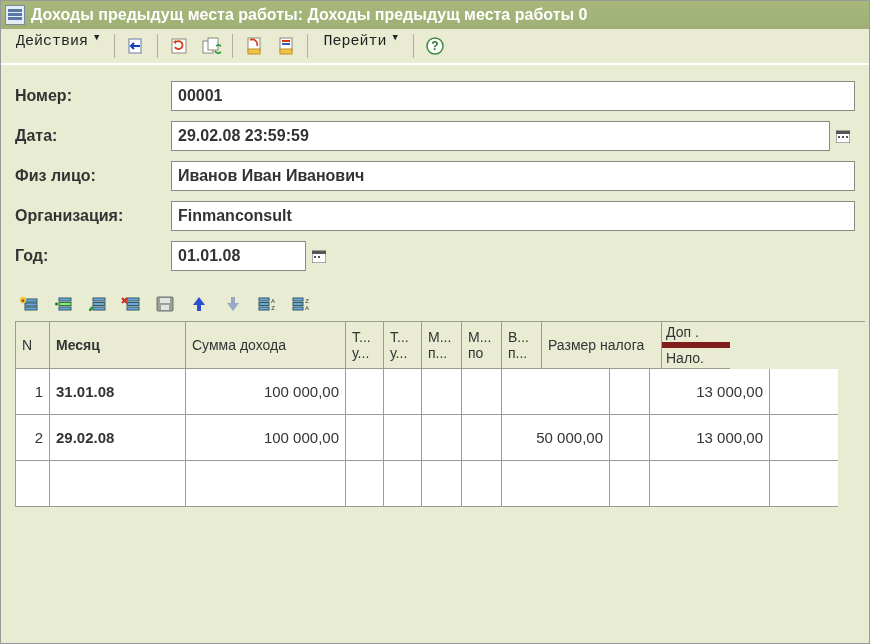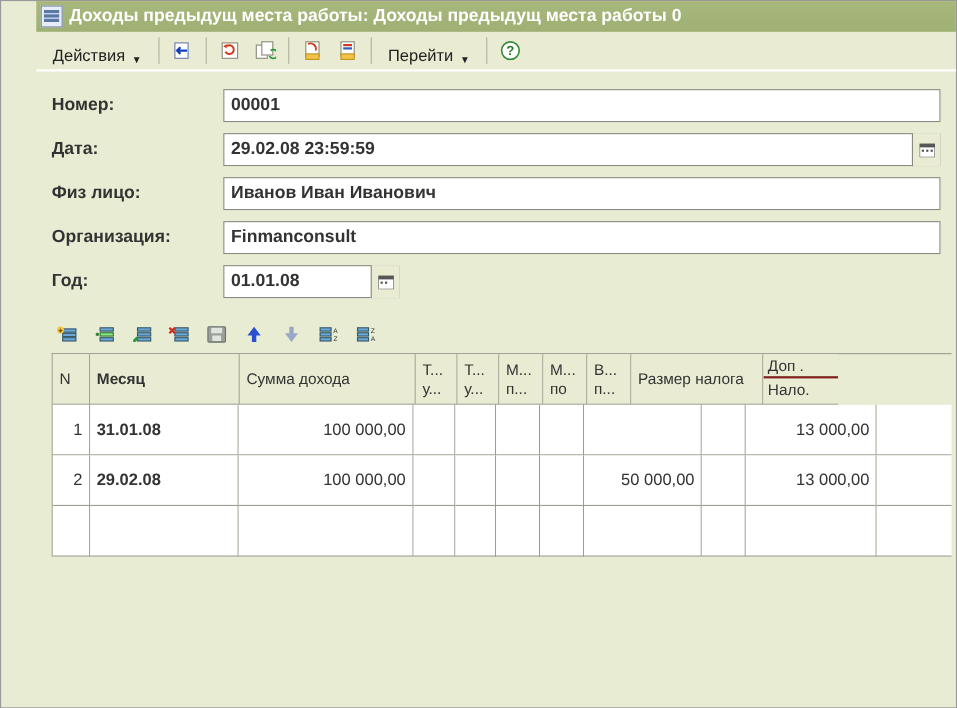--- a/index.html
+++ b/index.html
@@ -8,21 +8,20 @@
     font-family: Arial, sans-serif;
     font-size: 14px;
     background: #d5dcb8;
     color: #333;
   }
   .window {
     width: 870px;
     height: 644px;
     background: #e8ecd2;
     border: 1px solid #999;
-    padding-left: 32px;
   }
   .titlebar {
     height: 28px;
     background: linear-gradient(#a8b87c, #9fb074);
     display: flex;
     align-items: center;
     padding: 0 4px;
     color: #fff;
     font-weight: bold;
     font-size: 16px;
@@ -48,26 +47,27 @@
     display: flex;
     align-items: center;
     padding: 0 6px;
     gap: 2px;
   }
   .tbtn {
     height: 28px;
     padding: 0 8px;
     border: 1px solid transparent;
     display: inline-flex;
-    align-items: flex-end;
+    align-items: flex-start;
     gap: 2px;
     cursor: pointer;
     font-size: 15px;
     color: #222;
     background: transparent;
+    font-family: Liberation Mono, monospace;
   }
   .tbtn .drop { font-size: 9px; margin-left: 4px; }
   .iconbtn {
     width: 30px;
     height: 28px;
     display: inline-flex;
     align-items: center;
     justify-content: center;
     cursor: pointer;
     border: 1px solid transparent;
@@ -372,21 +372,21 @@
       <div class="grid-cell c0">N</div>
       <div class="grid-cell c1">Месяц</div>
       <div class="grid-cell c2">Сумма дохода</div>
       <div class="grid-cell c3">Т... у...</div>
       <div class="grid-cell c4">Т... у...</div>
       <div class="grid-cell c5">М... п...</div>
       <div class="grid-cell c6">М... по</div>
       <div class="grid-cell c8">В... п...</div>
       <div class="grid-cell c9">Размер налога</div>
       <div class="grid-cell c10" style="flex-direction:column;align-items:flex-start;padding:0">
-        <div style="border-bottom:2px solid #7f1d1d;width:100%;padding:2px 4px">Доп .</div>
+        <div style="border-bottom:6px solid #7f1d1d;width:100%;padding:2px 4px">Доп .</div>
         <div style="padding:2px 4px">Нало.</div>
       </div>
     </div>
 
     <div class="grid-row">
       <div class="grid-cell c0 num">1</div>
       <div class="grid-cell c1">31.01.08</div>
       <div class="grid-cell c2 num">100 000,00</div>
       <div class="grid-cell c3"></div>
       <div class="grid-cell c4"></div>

